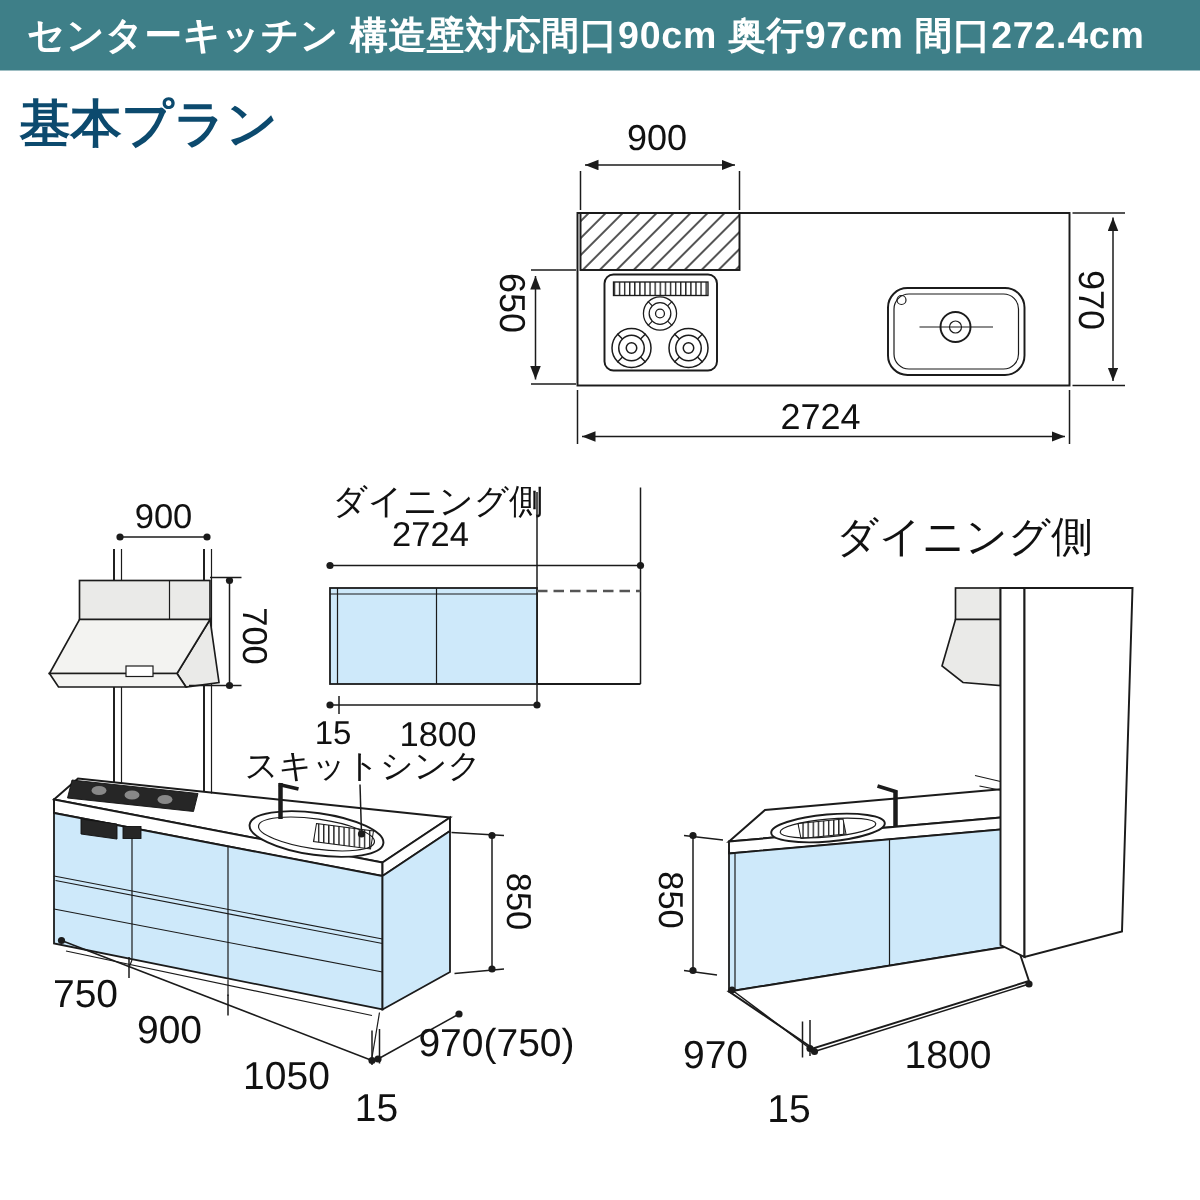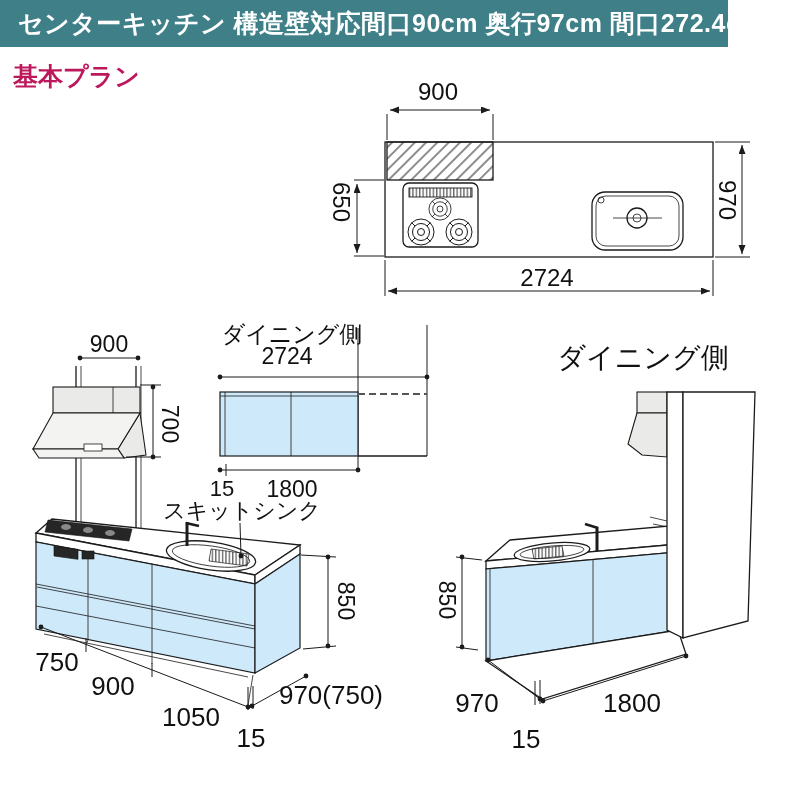--- a/index.html
+++ b/index.html
@@ -1,22 +1,22 @@
 <!DOCTYPE html>
 <html><head>
 <meta charset="utf-8">
 <style>
   html,body{margin:0;padding:0;background:#ffffff;}
   #stage{position:relative;width:800px;height:800px;background:#ffffff;overflow:hidden;
          font-family:"Liberation Sans", sans-serif;}
-  #header-bar{position:absolute;left:0;top:0;width:728px;height:47px;background:#3E7F88;
+  #header-bar{position:absolute;left:0;top:0;width:800px;height:47px;background:#3E7F88;
               display:flex;align-items:center;}
   #header-bar .title{color:#ffffff;font-size:25px;font-weight:bold;padding-left:18px;
                      letter-spacing:0.5px;white-space:nowrap;}
-  #subtitle{position:absolute;left:13px;top:60px;font-size:25px;font-weight:bold;color:#be185d;}
+  #subtitle{position:absolute;left:13px;top:60px;font-size:34px;font-weight:bold;color:#0c4a6e;}
   svg{position:absolute;left:0;top:0;}
   .ln{stroke:#1b1b1b;stroke-width:1.3;fill:none;}
   .thin{stroke:#1b1b1b;stroke-width:0.8;fill:none;}
   .dim{stroke:#1b1b1b;stroke-width:1;fill:none;}
   .wfill{fill:#ffffff;stroke:#1b1b1b;stroke-width:1.3;}
   .bluef{fill:#CEE9FA;stroke:#1b1b1b;stroke-width:1.2;}
   .hoodf{fill:#EAEAE8;stroke:#1b1b1b;stroke-width:1.1;}
   .hoodf2{fill:#F3F3F1;stroke:#1b1b1b;stroke-width:1.1;}
   .dk{fill:#262626;stroke:#111;stroke-width:0.6;}
   text{fill:#111;font-family:"Liberation Sans", sans-serif;}

